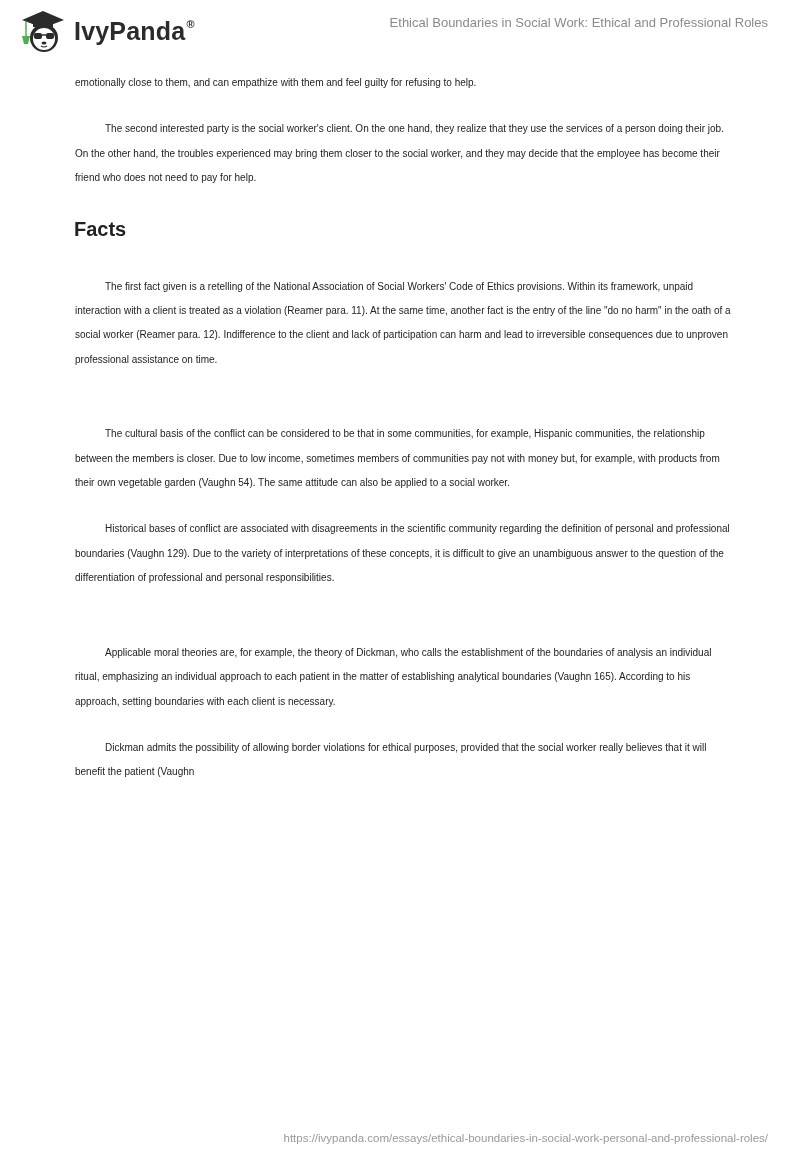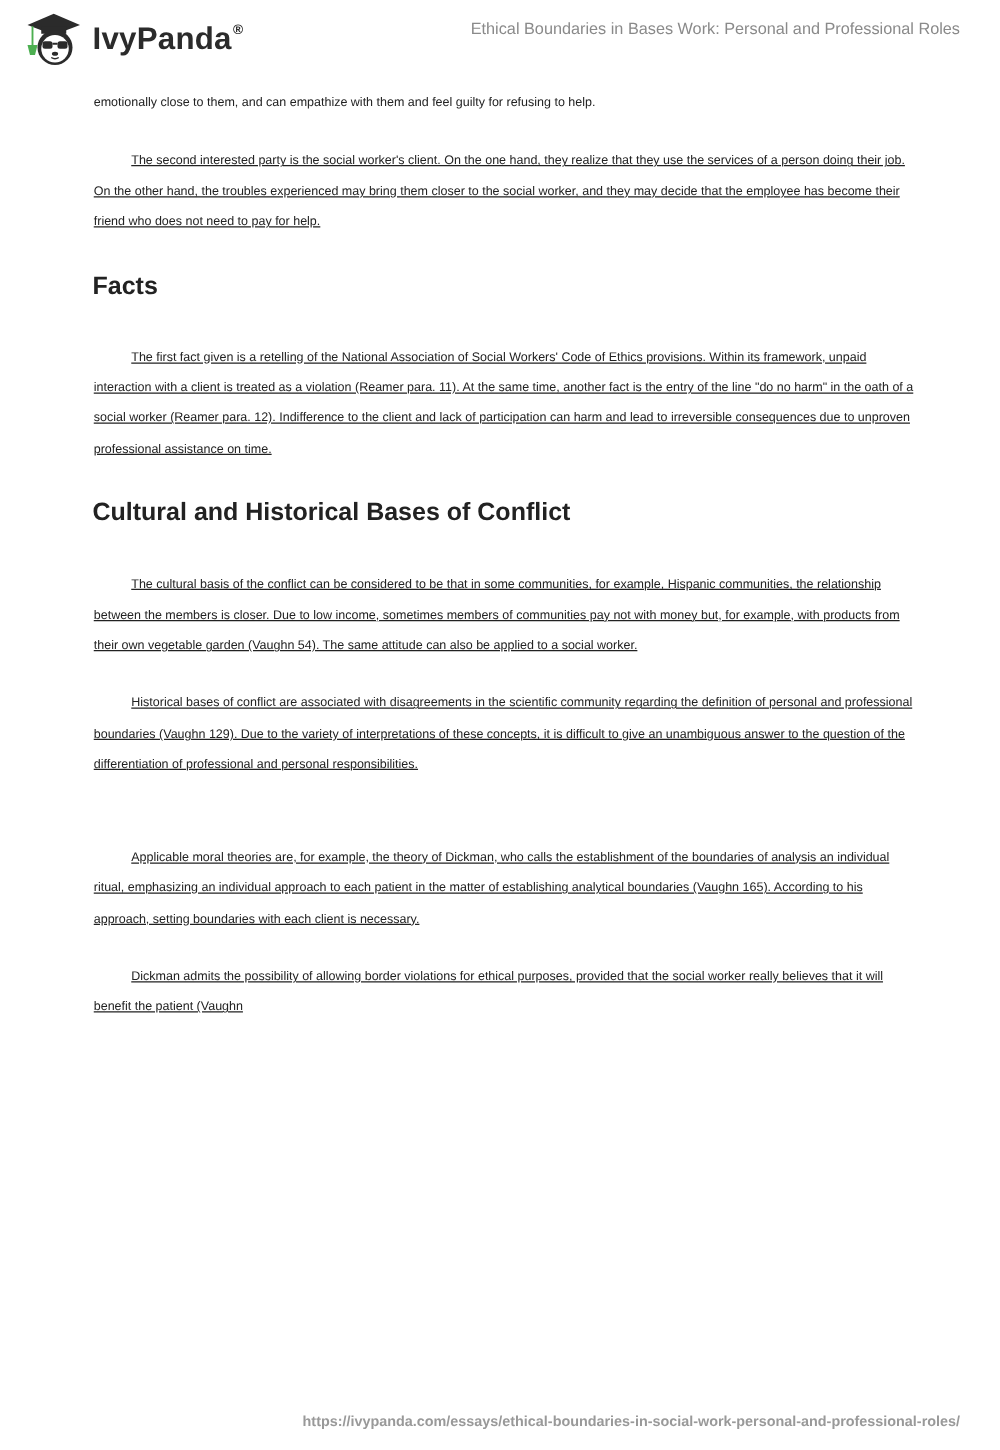--- a/index.html
+++ b/index.html
@@ -7,24 +7,24 @@
          font-family: "Liberation Sans", sans-serif; color: #222222; }
   .header { position: absolute; left: 0; top: 0; width: 800px; height: 60px; }
   .logo { position: absolute; left: 18px; top: 8px; display: flex; align-items: center; }
   .logo svg { display: block; }
   .logo-text { font-family: Liberation Sans, sans-serif; font-weight: bold; font-size: 25px;
                color: #2b2b2b; margin-left: 6px; letter-spacing: 0.2px; }
   .logo-text sup { font-size: 11px; vertical-align: 12px; margin-left: 1px; }
   .doc-title { position: absolute; right: 32px; top: 15px; font-size: 13px; color: #8a8a8a; }
   .content { position: absolute; left: 74px; top: 70px; width: 660px; }
   p { margin: 1px; font-size: 10px; line-height: 24.4px; color: #222; }
-  p.indent { text-indent: 30px; text-decoration: underline; }
+  p.indent { text-indent: 30px; }
   .gap { height: 20px; }
   h2 { margin: 0; font-size: 20px; font-weight: bold; color: #222; line-height: 34px; }
-  .footer-url { position: absolute; right: 32px; top: 1132px; font-size: 11.5px; color: #999; font-weight: bold; }
+  .footer-url { position: absolute; right: 32px; top: 1132px; font-size: 11.5px; color: #999; }
 </style>
 </head>
 <body>
 
 <div class="header">
   <div class="logo">
     <svg width="50" height="46" viewBox="0 0 50 46">
 
       <polygon points="4,12 25,3 46,12 25,20" fill="#2b2b2b"></polygon>
       <rect x="15" y="13" width="20" height="6" fill="#2b2b2b"></rect>
@@ -37,33 +37,32 @@
 
       <rect x="16" y="25" width="8" height="6" rx="2" fill="#2b2b2b"></rect>
       <rect x="28" y="25" width="8" height="6" rx="2" fill="#2b2b2b"></rect>
       <line x1="24" y1="27" x2="28" y2="27" stroke="#2b2b2b" stroke-width="1.5"></line>
 
       <ellipse cx="26" cy="35" rx="2.5" ry="1.6" fill="#2b2b2b"></ellipse>
       <path d="M23,38 Q26,40 29,38" stroke="#2b2b2b" stroke-width="1.2" fill="none"></path>
     </svg>
     <span class="logo-text"><span>IvyPanda</span><sup>®</sup></span>
   </div>
-  <div class="doc-title">Ethical Boundaries in Bases Work: Personal and Professional Roles</div>
+  <div class="doc-title">Ethical Boundaries in Social Work: Ethical and Professional Roles</div>
 </div>
 
 <div class="content">
   <p>emotionally close to them, and can empathize with them and feel guilty for refusing to help.</p>
   <div class="gap"></div>
   <p class="indent">The second interested party is the social worker's client. On the one hand, they realize that they use the services of a person doing their job. On the other hand, the troubles experienced may bring them closer to the social worker, and they may decide that the employee has become their friend who does not need to pay for help.</p>
   <div style="height:20px"></div>
   <h2>Facts</h2>
   <div style="height:28px"></div>
   <p class="indent">The first fact given is a retelling of the National Association of Social Workers' Code of Ethics provisions. Within its framework, unpaid interaction with a client is treated as a violation (Reamer para. 11). At the same time, another fact is the entry of the line "do no harm" in the oath of a social worker (Reamer para. 12). Indifference to the client and lack of participation can harm and lead to irreversible consequences due to unproven professional assistance on time.</p>
   <div style="height:20px"></div>
-  <h2>Cultural and Historical Bases of Conflict</h2>
   <div style="height:28px"></div>
   <p class="indent">The cultural basis of the conflict can be considered to be that in some communities, for example, Hispanic communities, the relationship between the members is closer. Due to low income, sometimes members of communities pay not with money but, for example, with products from their own vegetable garden (Vaughn 54). The same attitude can also be applied to a social worker.</p>
   <div class="gap"></div>
   <p class="indent">Historical bases of conflict are associated with disagreements in the scientific community regarding the definition of personal and professional boundaries (Vaughn 129). Due to the variety of interpretations of these concepts, it is difficult to give an unambiguous answer to the question of the differentiation of professional and personal responsibilities.</p>
   <div style="height:20px"></div>
   <div style="height:28px"></div>
   <p class="indent">Applicable moral theories are, for example, the theory of Dickman, who calls the establishment of the boundaries of analysis an individual ritual, emphasizing an individual approach to each patient in the matter of establishing analytical boundaries (Vaughn 165). According to his approach, setting boundaries with each client is necessary.</p>
   <div class="gap"></div>
   <p class="indent">Dickman admits the possibility of allowing border violations for ethical purposes, provided that the social worker really believes that it will benefit the patient (Vaughn</p>
 </div>

